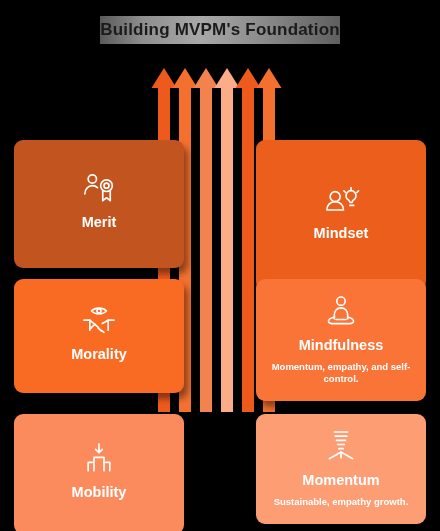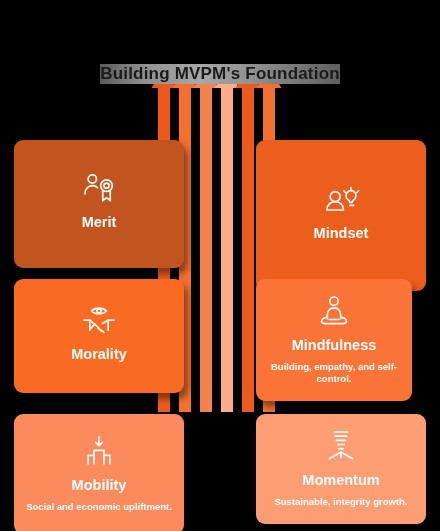--- a/index.html
+++ b/index.html
@@ -6,24 +6,23 @@
   body{
     width:440px;height:531px;
     background:#000;
     font-family:"Liberation Sans", sans-serif;
     overflow:hidden;
   }
   #stage{position:relative;width:440px;height:531px;background:#000;}
 
   
   #title-banner{
-    position:absolute;left:100px;top:16px;width:240px;height:20px;
+    position:absolute;left:100px;top:16px;width:240px;height:28px;
     display:flex;align-items:center;justify-content:center;
     background:linear-gradient(90deg,#5a5a5a 0%,#8f8f8f 18%,#a8a8a8 42%,#8d8d8d 66%,#5f5f5f 100%);
-    margin-top:48px;
   }
   #title-text{
     font-size:17px;font-weight:bold;color:#1b1b1b;letter-spacing:.2px;
     white-space:nowrap;
   }
 
   
   #arrows{position:absolute;left:0;top:0;width:440px;height:531px;pointer-events:none;}
 
   
@@ -45,21 +44,21 @@
   .c-desc{
     font-size:9.5px;font-weight:bold;color:#fff;line-height:1.32;
     text-align:center;
   }
 
   
   #card-merit  {left:14px; top:140px;width:170px;height:128px;}
   #card-mindset{left:256px;top:140px;width:170px;height:151px;}
   
   #card-morality   {left:14px; top:279px;width:170px;height:114px;}
-  #card-mindfulness{left:256px;top:279px;width:156px;height:122px;}
+  #card-mindfulness{left:256px;top:279px;width:170px;height:122px;}
   
   #card-mobility{left:14px; top:414px;width:170px;height:120px;}
   #card-momentum{left:256px;top:414px;width:170px;height:110px;}
 
   .nw{white-space:nowrap;}
 </style>
 </head>
 <body>
 
 <div id="stage">
@@ -139,41 +138,40 @@
     <span class="ico">
       <svg viewBox="0 0 48 48" fill="none" stroke="#fff" stroke-width="2" stroke-linecap="round" stroke-linejoin="round">
         <circle cx="24" cy="11" r="5"></circle>
         <path d="M24 19 c-5 0-8 4-8 9 v4"></path>
         <path d="M24 19 c5 0 8 4 8 9 v4"></path>
         <path d="M16 30 c-4 1-7 3-7 5 c0 2 3 3 7 3 h16 c4 0 7-1 7-3 c0-2-3-4-7-5"></path>
         <path d="M18 33 h12"></path>
       </svg>
     </span>
     <div class="c-title">Mindfulness</div>
-    <div class="c-desc">Building, empathy, and self-control.</div>
+    <div class="c-desc">Momentum, empathy, and self-control.</div>
   </div>
 
   <div class="card" id="card-mobility" style="background:#FB8A5C;">
     <span class="ico">
       <svg viewBox="0 0 48 48" fill="none" stroke="#fff" stroke-width="2" stroke-linecap="round" stroke-linejoin="round">
         <path d="M24 6 v10 M20 12.5 l4 4 l4-4"></path>
         <path d="M18 38 V22 h12 v16"></path>
         <path d="M11 38 V28 h5"></path>
         <path d="M37 38 V28 h-5"></path>
       </svg>
     </span>
     <div class="c-title">Mobility</div>
-    <div class="c-desc nw">Social and economic upliftment.</div>
   </div>
 
   <div class="card" id="card-momentum" style="background:#FC9D74;">
     <span class="ico">
       <svg viewBox="0 0 48 48" fill="none" stroke="#fff" stroke-width="2" stroke-linecap="round" stroke-linejoin="round">
         <path d="M16 6 h16 M17 11 h14 M18.5 16 h11 M20 21 h8 M21.5 26 h5"></path>
         <path d="M24 30 l-14 8 M24 30 l14 8"></path>
         <path d="M24 30 v7"></path>
       </svg>
     </span>
     <div class="c-title">Momentum</div>
-    <div class="c-desc nw">Sustainable, integrity growth.</div>
+    <div class="c-desc nw">Sustainable, empathy growth.</div>
   </div>
 
 </div>
 
 </body></html>

